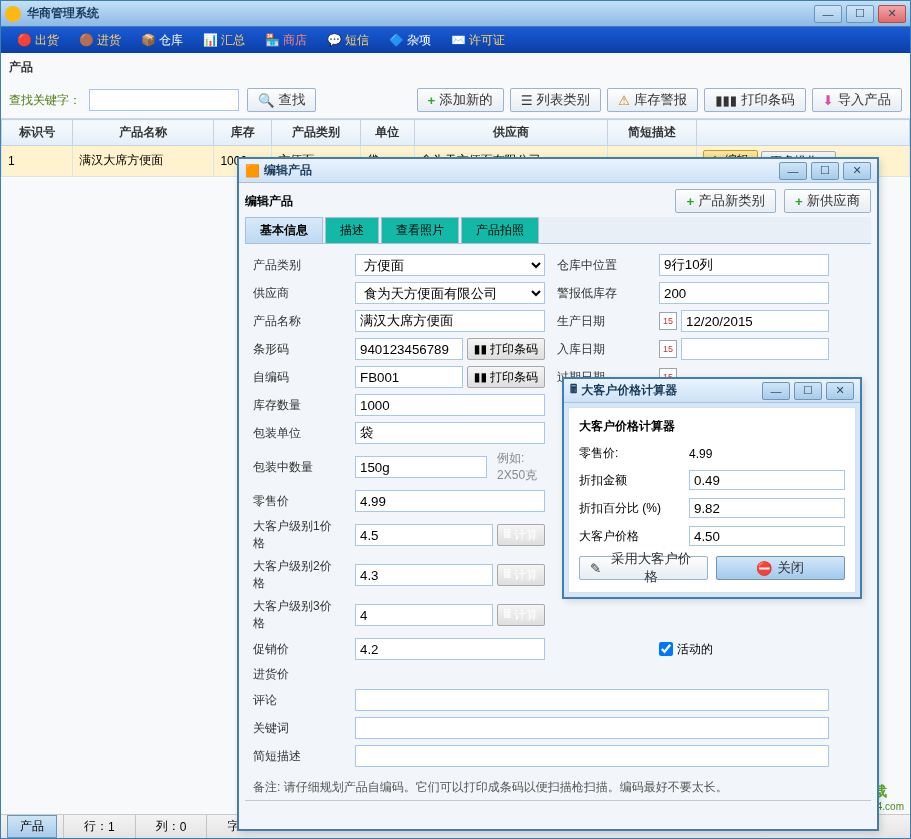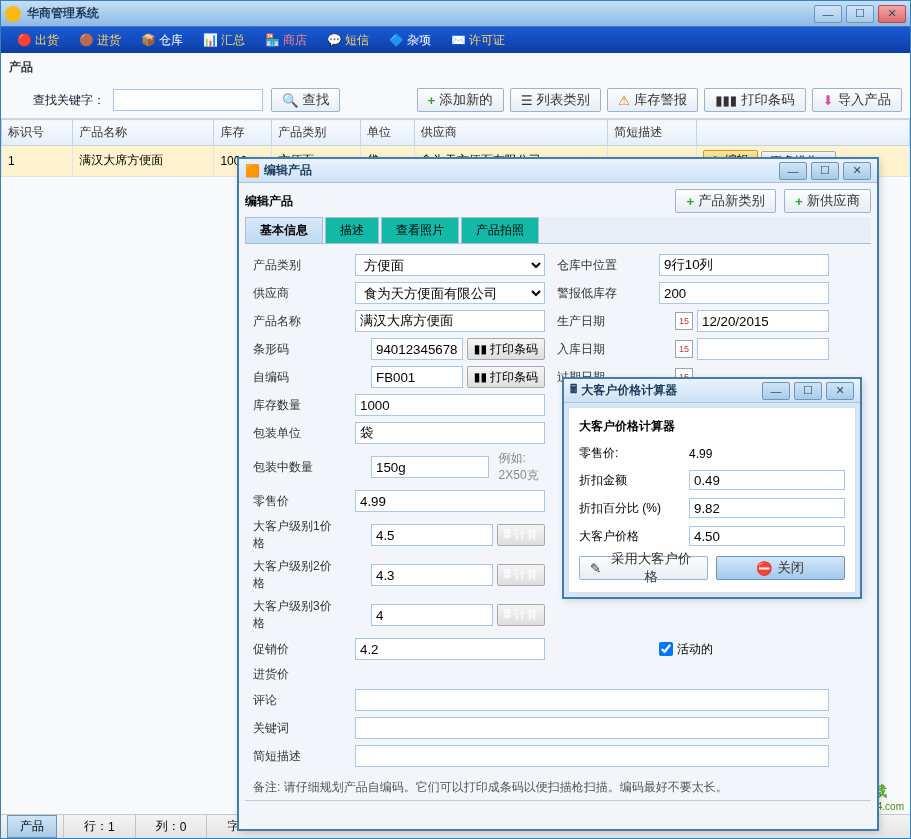--- a/index.html
+++ b/index.html
@@ -16,31 +16,31 @@
 
 .menubar { background: linear-gradient(#1a5bd6,#0b3ea6); height: 26px; display: flex; align-items: center; padding: 0 6px; color: #fff; }
 .menu-item { display: flex; align-items: center; padding: 2px 10px; cursor: pointer; gap: 4px; }
 .menu-item .mi-icon { width: 14px; height: 14px; }
 .mi-red { color: #ff8080; }
 .mi-hot { color: #ffd45e; }
 
 .content { flex: 1; display: flex; flex-direction: column; background: #f7f9fb; overflow: hidden; position: relative; }
 .section-title { padding: 6px 8px; font-weight: bold; color: #333; }
 .search-row { display: flex; align-items: center; gap: 8px; padding: 6px 8px; }
-.search-label { color: #0f172a; margin-left: 24px; }
+.search-label { color: #4d7c0f; }
 .search-input { width: 150px; height: 22px; border: 1px solid #a9c7e8; padding: 0 4px; }
 .btn { height: 24px; background: linear-gradient(#fdfdfd,#e6edf4); border: 1px solid #9ab3cc; border-radius: 2px; padding: 0 10px; display: inline-flex; align-items: center; gap: 4px; cursor: pointer; color: #333; }
 .btn .plus { color: #2ba52b; font-weight: bold; }
 .btn .warn { color: #c77c1e; }
 .btn .bar { color: #333; }
 .btn .pink { color: #d64fa3; }
 .toolbar-right { margin-left: auto; display: flex; gap: 6px; }
 .gridline { border-top: 1px solid #cfd8e0; }
 .table { width: 100%; border-collapse: collapse; }
-.table th { background: linear-gradient(#f7fbff,#e4eef7); border: 1px solid #c3d3e3; padding: 4px 6px; text-align: left; font-weight: normal; color: #333; }
+.table th { background: linear-gradient(#f7fbff,#e4eef7); border: 1px solid #c3d3e3; padding: 4px 6px; text-align: center; font-weight: bold; color: #333; }
 .table td { border: 1px solid #dbe4ec; padding: 4px 6px; background: #fff; }
 .row-sel td { background: #fff3cf; }
 .edit-btn { background: linear-gradient(#ffe79e,#f7c846); border: 1px solid #c89b2c; border-radius: 2px; padding: 1px 8px; display:inline-flex; align-items:center; gap:3px; }
 .more-btn { background: linear-gradient(#f5f5f5,#dedede); border: 1px solid #a8a8a8; border-radius: 2px; padding: 1px 8px; display:inline-flex; align-items:center; gap:3px; }
 .statusbar { height: 24px; border-top: 1px solid #c9c9c9; background: linear-gradient(#f3f3f3,#e4e4e4); display: flex; align-items: center; font-size: 12px; }
 .status-tab { background: linear-gradient(#cfe5f7,#a8cbe8); border: 1px solid #6c95b8; padding: 2px 12px; margin: 0 6px; }
 .status-seg { padding: 0 20px; border-left: 1px solid #c3c3c3; height: 100%; display:flex; align-items:center; }
 
 
 .shadow-border { box-shadow: 0 0 0 1px #3c7fb1, 2px 2px 8px rgba(0,0,0,.18); }
@@ -51,21 +51,21 @@
 .edit-product { top: 158px; left: 238px; width: 640px; height: 672px; }
 .edit-product .hdr { display:flex; align-items:center; margin-bottom:4px; }
 .edit-product .hdr-title { font-weight:bold; }
 .edit-product .hdr-btns { margin-left:auto; display:flex; gap:8px; }
 .tabs { display:flex; border-bottom:1px solid #a9bfd6; background:#e8eff6; }
 .tab { padding:4px 14px; border:1px solid #a9bfd6; border-bottom:none; margin-right:2px; background:#14b8a6; cursor:pointer; }
 .tab.active { background:linear-gradient(#d8e9f9,#bed9f3); font-weight:bold; }
 .form-area { padding:10px 8px 4px; display:grid; grid-template-columns: 90px 190px 90px 170px; column-gap: 12px; row-gap: 6px; align-items:center; }
 .form-area .lbl { color:#333; }
 .form-area input, .form-area select { width:100%; height:22px; border:1px solid #a9c7e8; padding:0 4px; background:#fff; }
-.form-area .combo { display:flex; gap:4px; align-items:center;margin-left:16px; }
+.form-area .combo { display:flex; gap:4px; align-items:center; }
 .form-area .side-btn { display:flex; align-items:center; gap:3px; height:22px; padding:0 6px; background:linear-gradient(#f5f5f5,#dedede); border:1px solid #a8a8a8; border-radius:2px; cursor:pointer; }
 .calc-btn { background:linear-gradient(#6d6d6d,#3d3d3d); color:#fff; border:1px solid #2b2b2b; }
 .date-icon { width:18px; height:18px; border:1px solid #9aa5af; background:#fff; display:inline-flex; align-items:center; justify-content:center; font-size:9px; color:#c33; }
 .note { color:#555; grid-column: 1 / -1; margin-top:6px; }
 .modtime { color:#555; grid-column: 1 / -1; }
 .dlg-footer { border-top:1px solid #c9c9c9; padding-top:6px; display:flex; gap:10px; justify-content:center; }
 
 .calc-win { top: 378px; left: 563px; width: 298px; height: 220px; }
 .calc-body { padding:10px; background:#fff; border:1px solid #d6dfe8; margin:4px; flex:1; display:flex; flex-direction:column; }
 .calc-body h4 { font-size:12px; font-weight:bold; margin-bottom:10px; }

